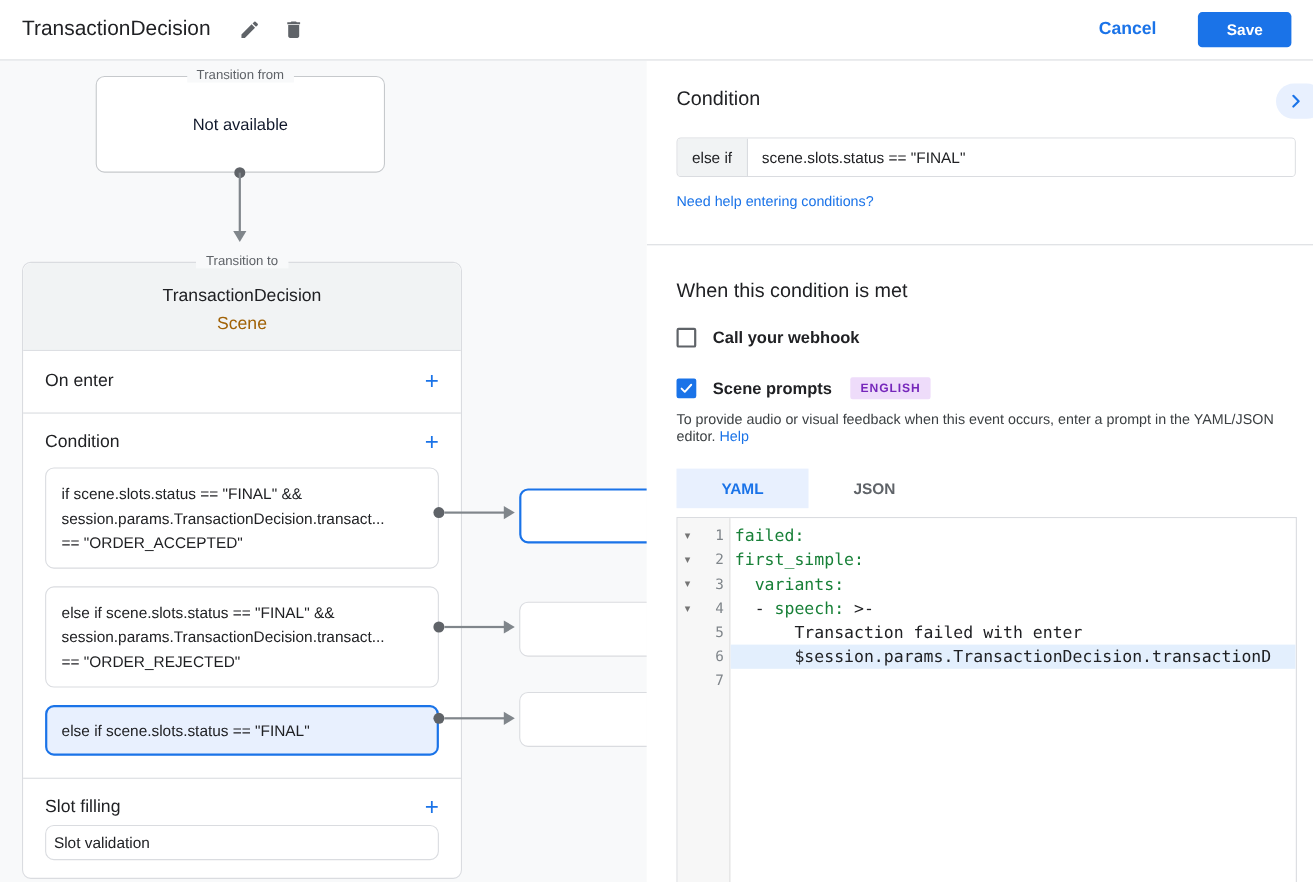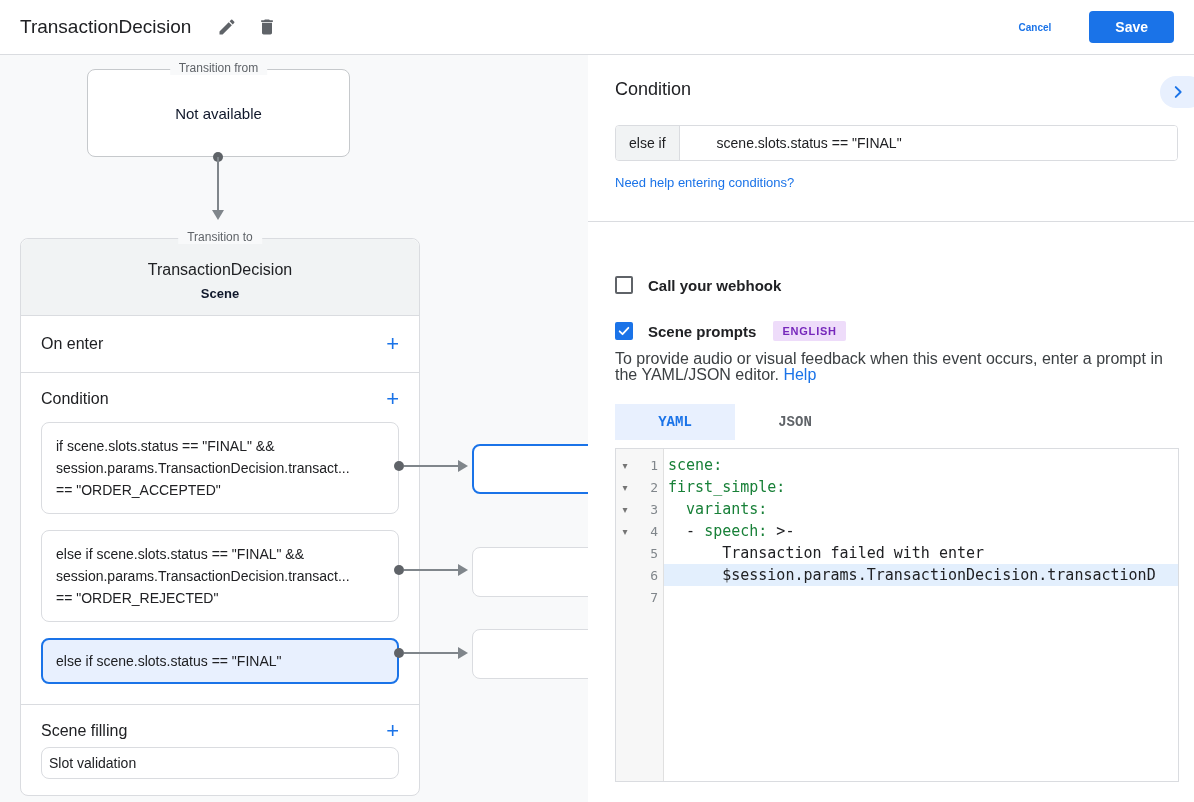--- a/index.html
+++ b/index.html
@@ -6,21 +6,21 @@
   html,body { width:1194px; height:802px; overflow:hidden; background:#fff;
     font-family:"Liberation Sans", sans-serif; color:#202124; }
 
   
   .topbar { position:absolute; left:0; top:0; width:1194px; height:55px; background:#fff;
     border-bottom:1px solid #dadce0; display:flex; align-items:center; padding:0 20px; z-index:30; }
   .topbar-title { font-size:19px; color:#202124; margin-right:22px; }
   .icon-btn { background:none; border:none; cursor:pointer; width:28px; height:28px;
     display:flex; align-items:center; justify-content:center; margin-right:12px; }
   .spacer { flex:1; }
-  .cancel-btn { background:none; border:none; color:#1a73e8; font-size:10px; font-weight:700;
+  .cancel-btn { background:none; border:none; color:#1a73e8; font-size:16px; font-weight:700;
     cursor:pointer; margin-right:38px; font-family:inherit; }
   .save-btn { background:#1a73e8; color:#fff; border:none; border-radius:4px; font-size:14px;
     font-weight:700; padding:8px 26px; cursor:pointer; font-family:inherit; }
 
   
   .flow { position:absolute; left:0; top:55px; width:588px; height:747px; background:#f8f9fa; overflow:hidden; }
   .legend { position:absolute; top:-9px; left:50%; transform:translateX(-50%); background:#f8f9fa;
     padding:0 9px; font-size:12px; color:#5f6368; white-space:nowrap; }
   .tfrom { position:absolute; left:87px; top:14px; width:263px; height:88px; background:#fff;
     border:1px solid #c6c9cc; border-radius:8px; display:flex; align-items:center; justify-content:center; }
@@ -29,21 +29,21 @@
   .vdot { position:absolute; left:213px; top:97px; width:10px; height:10px; border-radius:50%; background:#5f6368; }
   .vline { position:absolute; left:217px; top:102px; width:2px; height:53px; background:#80868b; }
   .varrow { position:absolute; left:212px; top:155px; width:0; height:0;
     border-left:6px solid transparent; border-right:6px solid transparent; border-top:10px solid #80868b; }
 
   .scene-card { position:absolute; left:20px; top:183px; width:400px; background:#fff;
     border:1px solid #dadce0; border-radius:8px; }
   .scene-header { background:#f1f3f4; border-bottom:1px solid #dadce0; border-radius:8px 8px 0 0;
     text-align:center; padding:22px 16px 14px; }
   .scene-title { font-size:16px; color:#202124; margin-bottom:7px; }
-  .scene-subtitle { font-size:13px; color:#0f172a;font-weight:bold; }
+  .scene-subtitle { font-size:16px; color:#a16207; }
 
   .card-row { display:flex; align-items:center; justify-content:space-between;
     padding:18px 20px; border-bottom:1px solid #dadce0; }
   .card-row-label { font-size:16px; color:#202124; }
   .plus { color:#1a73e8; font-size:22px; font-weight:400; background:none; border:none;
     cursor:pointer; line-height:20px; }
 
   .cond-section { border-bottom:1px solid #dadce0; padding-bottom:8px; }
   .section-label-row { display:flex; align-items:center; justify-content:space-between; padding:16px 20px 13px; }
   .cond-item { margin:0 20px 16px; border:1px solid #dadce0; border-radius:8px; background:#fff;
@@ -62,42 +62,42 @@
     border:1px solid #dadce0; border-radius:8px; cursor:pointer; }
   .target-box.selected { border:2px solid #1a73e8; }
 
   
   .panel { position:absolute; left:588px; top:55px; width:606px; height:747px; background:#fff; overflow:hidden; z-index:20; }
   .panel-section1 { position:relative; padding:24px 16px 30px 27px; border-bottom:1px solid #dadce0; }
   .panel-h2 { font-size:18px; font-weight:400; color:#202124; }
   .collapse-pill { position:absolute; right:-10px; top:21px; width:44px; height:32px; border-radius:16px;
     background:#e8f0fe; border:none; cursor:pointer; display:flex; align-items:center; padding-left:9px; }
   .cond-input-row { display:flex; margin-top:25px; height:36px; border:1px solid #dadce0; border-radius:4px;
-    overflow:hidden; background:#fff;gap:24px; }
+    overflow:hidden; background:#fff; }
   .cond-prefix { background:#f1f3f4; border-right:1px solid #dadce0; padding:0 13px; font-size:14px;
     color:#202124; display:flex; align-items:center; }
   .cond-expr { flex:1; border:none; outline:none; padding:0 13px; font-size:14px; color:#202124;
     font-family:inherit; background:#fff; }
   .help-link { display:inline-block; margin-top:14px; font-size:13px; color:#1a73e8; text-decoration:none; cursor:pointer; }
 
   .panel-section2 { padding:31px 16px 0 27px; }
   .check-row { display:flex; align-items:center; margin-top:23px; }
   .check-row.second { margin-top:27px; }
   .checkbox { width:18px; height:18px; border:2px solid #5f6368; border-radius:2px; background:#fff;
     cursor:pointer; flex:none; }
   .checkbox.checked { border-color:#1a73e8; background:#1a73e8; display:flex; align-items:center; justify-content:center; }
   .check-label { margin-left:15px; font-size:15px; font-weight:700; color:#202124; }
   .lang-badge { margin-left:17px; background:#eedcfa; color:#7627bb; font-size:11px; font-weight:700;
     letter-spacing:0.8px; padding:4px 9px; border-radius:2px; }
-  .helper { margin-top:10px; font-size:16px; line-height:16px; color:#3c4043; max-width:552px; }
+  .helper { margin-top:10px; font-size:13px; line-height:16px; color:#3c4043; max-width:552px; }
   .helper a { color:#1a73e8; text-decoration:none; cursor:pointer; }
 
   .tabs { display:flex; margin-top:21px; }
   .tab { width:120px; height:36px; display:flex; align-items:center; justify-content:center;
-    font-size:14px; font-weight:700; color:#5f6368; cursor:pointer; background:none; border:none; font-family:Liberation Mono, monospace; }
+    font-size:14px; font-weight:700; color:#5f6368; cursor:pointer; background:none; border:none; font-family:Liberation Sans, sans-serif; }
   .tab.active { color:#1a73e8; background:#e8f0fe; }
 
   .editor { margin-top:8px; width:564px; height:334px; border:1px solid #dadce0; display:flex;
     background:#fff; overflow:hidden; }
   .gutter { width:48px; background:#f7f7f7; border-right:1px solid #e0e0e0; padding-top:5px; flex:none; }
   .gutter-row { height:22px; display:flex; align-items:center; }
   .fold { width:18px; text-align:center; font-size:10px; color:#757575; cursor:pointer; }
   .lnum { flex:1; text-align:right; padding-right:5px; font-size:13px; color:#80868b;
     font-family:"DejaVu Sans Mono", monospace; }
   .code { flex:1; padding-top:5px; overflow:hidden; font-family:"DejaVu Sans Mono", monospace;
@@ -165,21 +165,21 @@
 session.params.TransactionDecision.transact...
 == "ORDER_ACCEPTED"</div>
       <div class="cond-item">else if scene.slots.status == "FINAL" &amp;&amp;
 session.params.TransactionDecision.transact...
 == "ORDER_REJECTED"</div>
       <div class="cond-item selected">else if scene.slots.status == "FINAL"</div>
     </div>
 
     <div class="slot-section">
       <div class="section-label-row">
-        <span class="card-row-label">Scene filling</span>
+        <span class="card-row-label">Slot filling</span>
         <button class="plus">+</button>
       </div>
       <div class="slot-item">Slot validation</div>
     </div>
   </div>
 
   <div class="hdot" style="left:394px; top:406px;"></div>
   <div class="hline" style="left:404px; top:410px;"></div>
   <div class="harrow" style="left:458px; top:405px;"></div>
   <div class="target-box selected" style="top:389px;"></div>
@@ -207,20 +207,21 @@
       </span>
     </button>
     <div class="cond-input-row">
       <span class="cond-prefix">else if</span>
       <input class="cond-expr" type="text" value="scene.slots.status == &quot;FINAL&quot;" style="">
     </div>
     <a class="help-link">Need help entering conditions?</a>
   </section>
 
   <section class="panel-section2">
+    <h2 class="panel-h2">When this condition is met</h2>
 
     <div class="check-row">
       <div class="checkbox"></div>
       <span class="check-label">Call your webhook</span>
     </div>
 
     <div class="check-row second">
       <div class="checkbox checked">
         <span>
           <svg width="14" height="14" viewBox="0 0 24 24" fill="none">
@@ -265,21 +266,21 @@
         <div class="gutter-row">
             <span class="fold"></span>
             <span class="lnum">6</span>
           </div>
         <div class="gutter-row">
             <span class="fold"></span>
             <span class="lnum">7</span>
           </div>
       </div>
       <div class="code">
-        <div class="code-row"><span class="g">scene:</span></div>
+        <div class="code-row"><span class="g">failed:</span></div>
         <div class="code-row"><span class="g">first_simple:</span></div>
         <div class="code-row"><span class="g">  variants:</span></div>
         <div class="code-row"><span>  - </span><span class="g">speech:</span><span> &gt;-</span></div>
         <div class="code-row"><span>      Transaction failed with enter</span></div>
         <div class="code-row hl"><span>      $session.params.TransactionDecision.transactionD</span></div>
         <div class="code-row"></div>
       </div>
     </div>
   </section>
 </aside>

